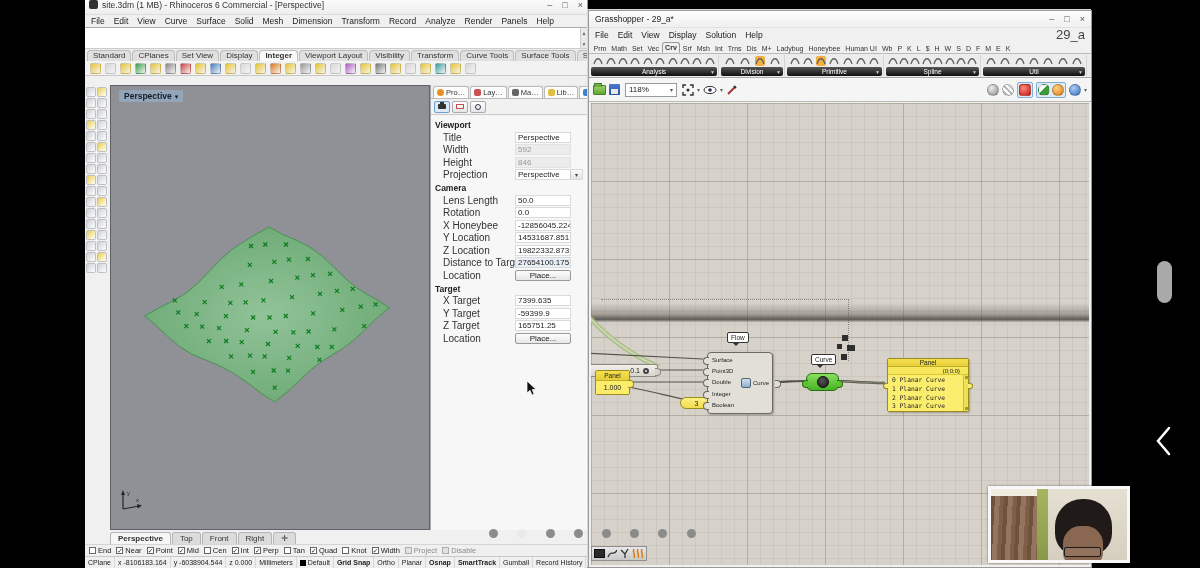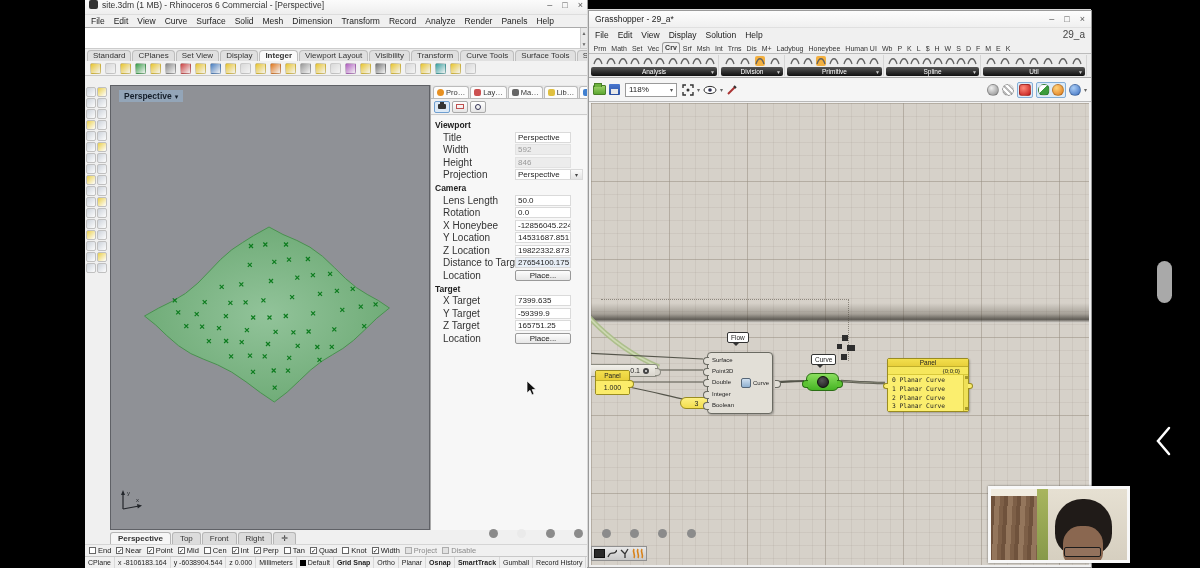--- a/index.html
+++ b/index.html
@@ -93,21 +93,21 @@
   .st.b{font-weight:bold}
   .st .swatch{display:none;width:6px;height:6px;background:#000}
   .st.sw .swatch{display:inline-block}
 
   
   #gh{position:absolute;left:588px;top:10px;width:504px;height:558px;background:#f0f0f0;border:1px solid #9a9a9a;
       box-shadow:-1px -1px 0 #d8d8d8}
   .g-titlebar{height:17px;background:linear-gradient(#fdfdfd,#f0f0f0);display:flex;align-items:center;padding:0 6px;border-bottom:1px solid #e0e0e0}
   .g-title{font-size:8.5px;color:#222}
   .g-menubar{height:13px;display:flex;align-items:center;gap:9px;padding:0 6px;font-size:8.5px}
-  .g-doclabel{margin-left:auto;font-size:10px;color:#444}
+  .g-doclabel{margin-left:auto;font-size:13px;color:#444}
   .g-tabs{height:13px;display:flex;align-items:flex-end;padding:0 2px;font-size:7px;color:#333;border-bottom:1px solid #bbb;overflow:hidden}
   .g-tab{padding:1px 2.5px;white-space:nowrap}
   .g-tab.active{border:1px solid #999;border-bottom:1px solid #f0f0f0;background:#f0f0f0;border-radius:3px 3px 0 0;font-weight:bold}
   .g-comp{height:24px;display:flex;gap:2px;padding:1px 2px;background:#ececec;border-bottom:1px solid #aaa}
   .g-group{display:flex;flex-direction:column;border-right:1px solid #d5d5d5;padding-right:1px}
   .g-group:nth-of-type(1){width:128px}.g-group:nth-of-type(2){width:64px}
   .g-group:nth-of-type(3){width:97px}.g-group:nth-of-type(4){width:95px}
   .g-group:nth-of-type(5){width:104px}
   .g-gicons{flex:1;display:flex;align-items:center;justify-content:space-around;padding:0 1px}
   .gicon{opacity:.85}

